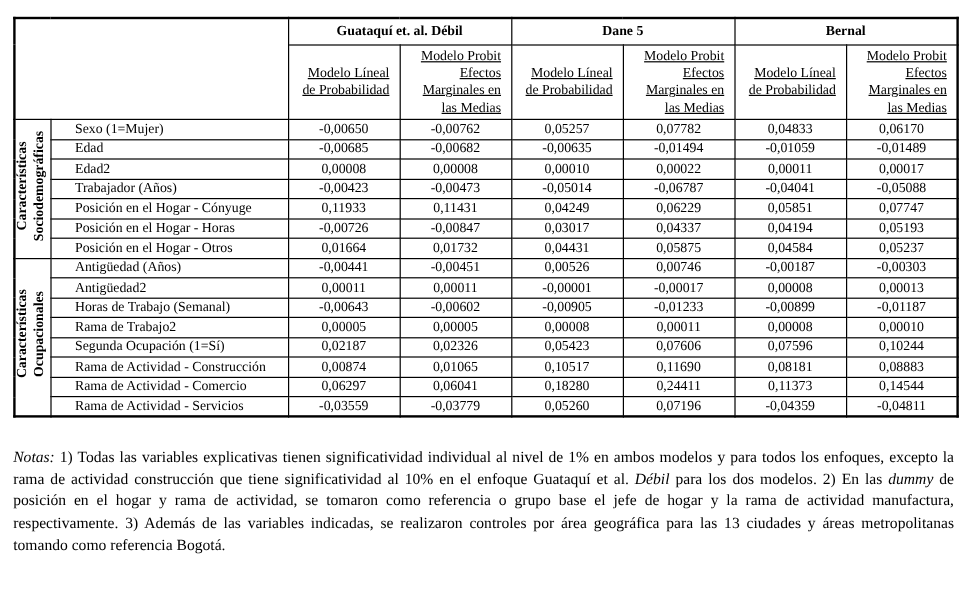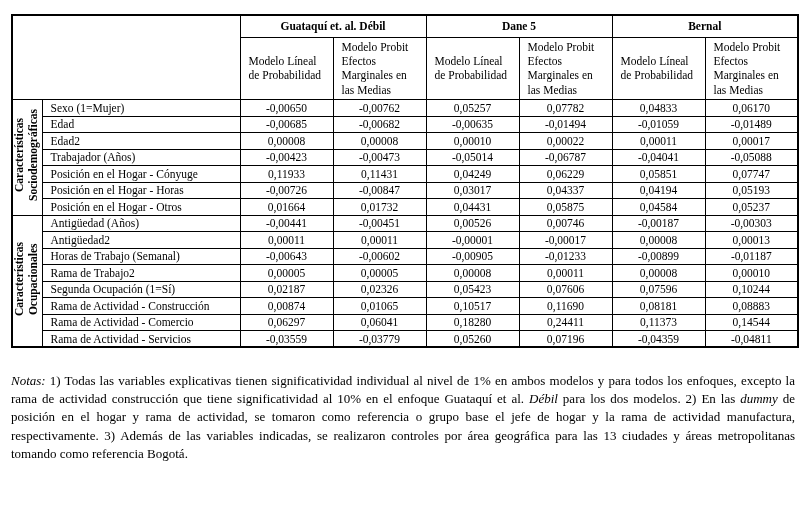--- a/index.html
+++ b/index.html
@@ -23,36 +23,36 @@
     margin-top: 7px;
     border: 2px solid #000;
   }
   th, td { border: 1px solid #000; padding: 0 3px; overflow: hidden; }
 
   th.group {
     font-weight: bold; font-size: 11.5px; 
     height: 22px; vertical-align: middle;
   }
   th.sub {
-    font-weight: normal; font-size: 11.5px; text-align: left;
-    vertical-align: middle; height: 62px; padding: 2px 8px; line-height: 1.25;
+    font-weight: normal; font-size: 11.5px; text-align: right;
+    vertical-align: middle; height: 62px; padding: 2px 8px; line-height: 1.25; text-decoration: underline;
   }
   th.corner { }
 
   th.vlabel { text-align: center; vertical-align: middle; padding: 0; }
   .vtext {
     display: inline-block;
     writing-mode: vertical-rl;
     transform: rotate(180deg);
     font-weight: bold; font-size: 11.5px; line-height: 1.2;
     white-space: nowrap;
   }
 
   tbody tr { height: 16.5px; }
-  td.var  { text-align: left;  font-size: 11.5px; padding-left: 8px; white-space: nowrap; }
+  td.var  { text-align: left;  font-size: 11.5px; padding-left: 20px; white-space: nowrap; }
   td.num  { text-align: center; font-size: 11.5px; }
 
   .notes {
     margin-top: 24px;
     font-size: 13px; line-height: 1.4;
     text-align: justify;
   }
   .it { font-style: italic; }
   .source-line { margin-top: 0; }
 </style>

